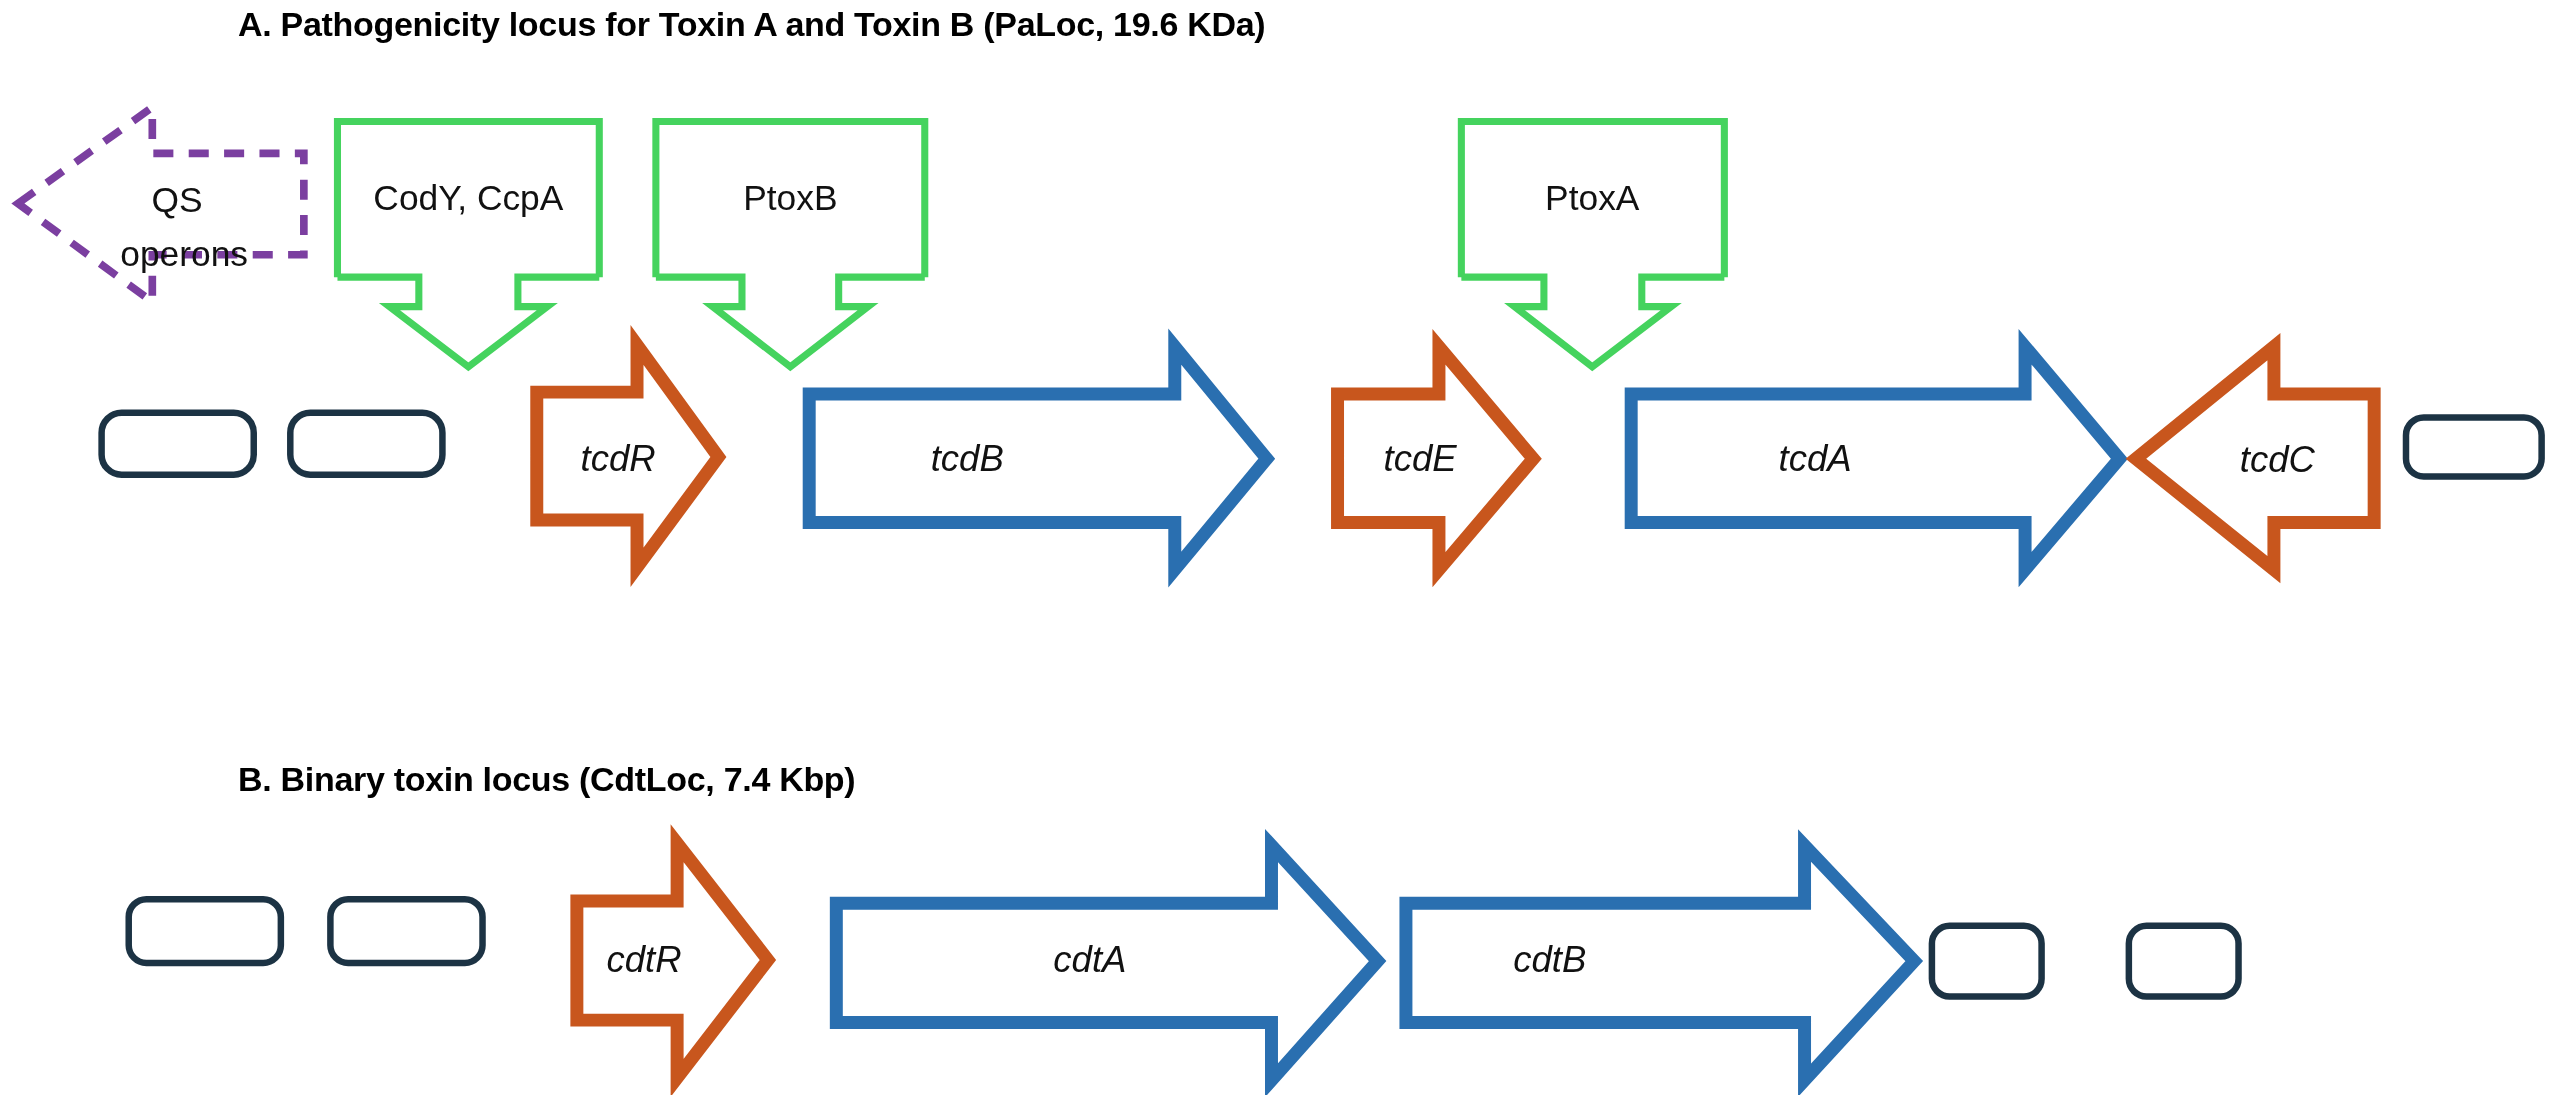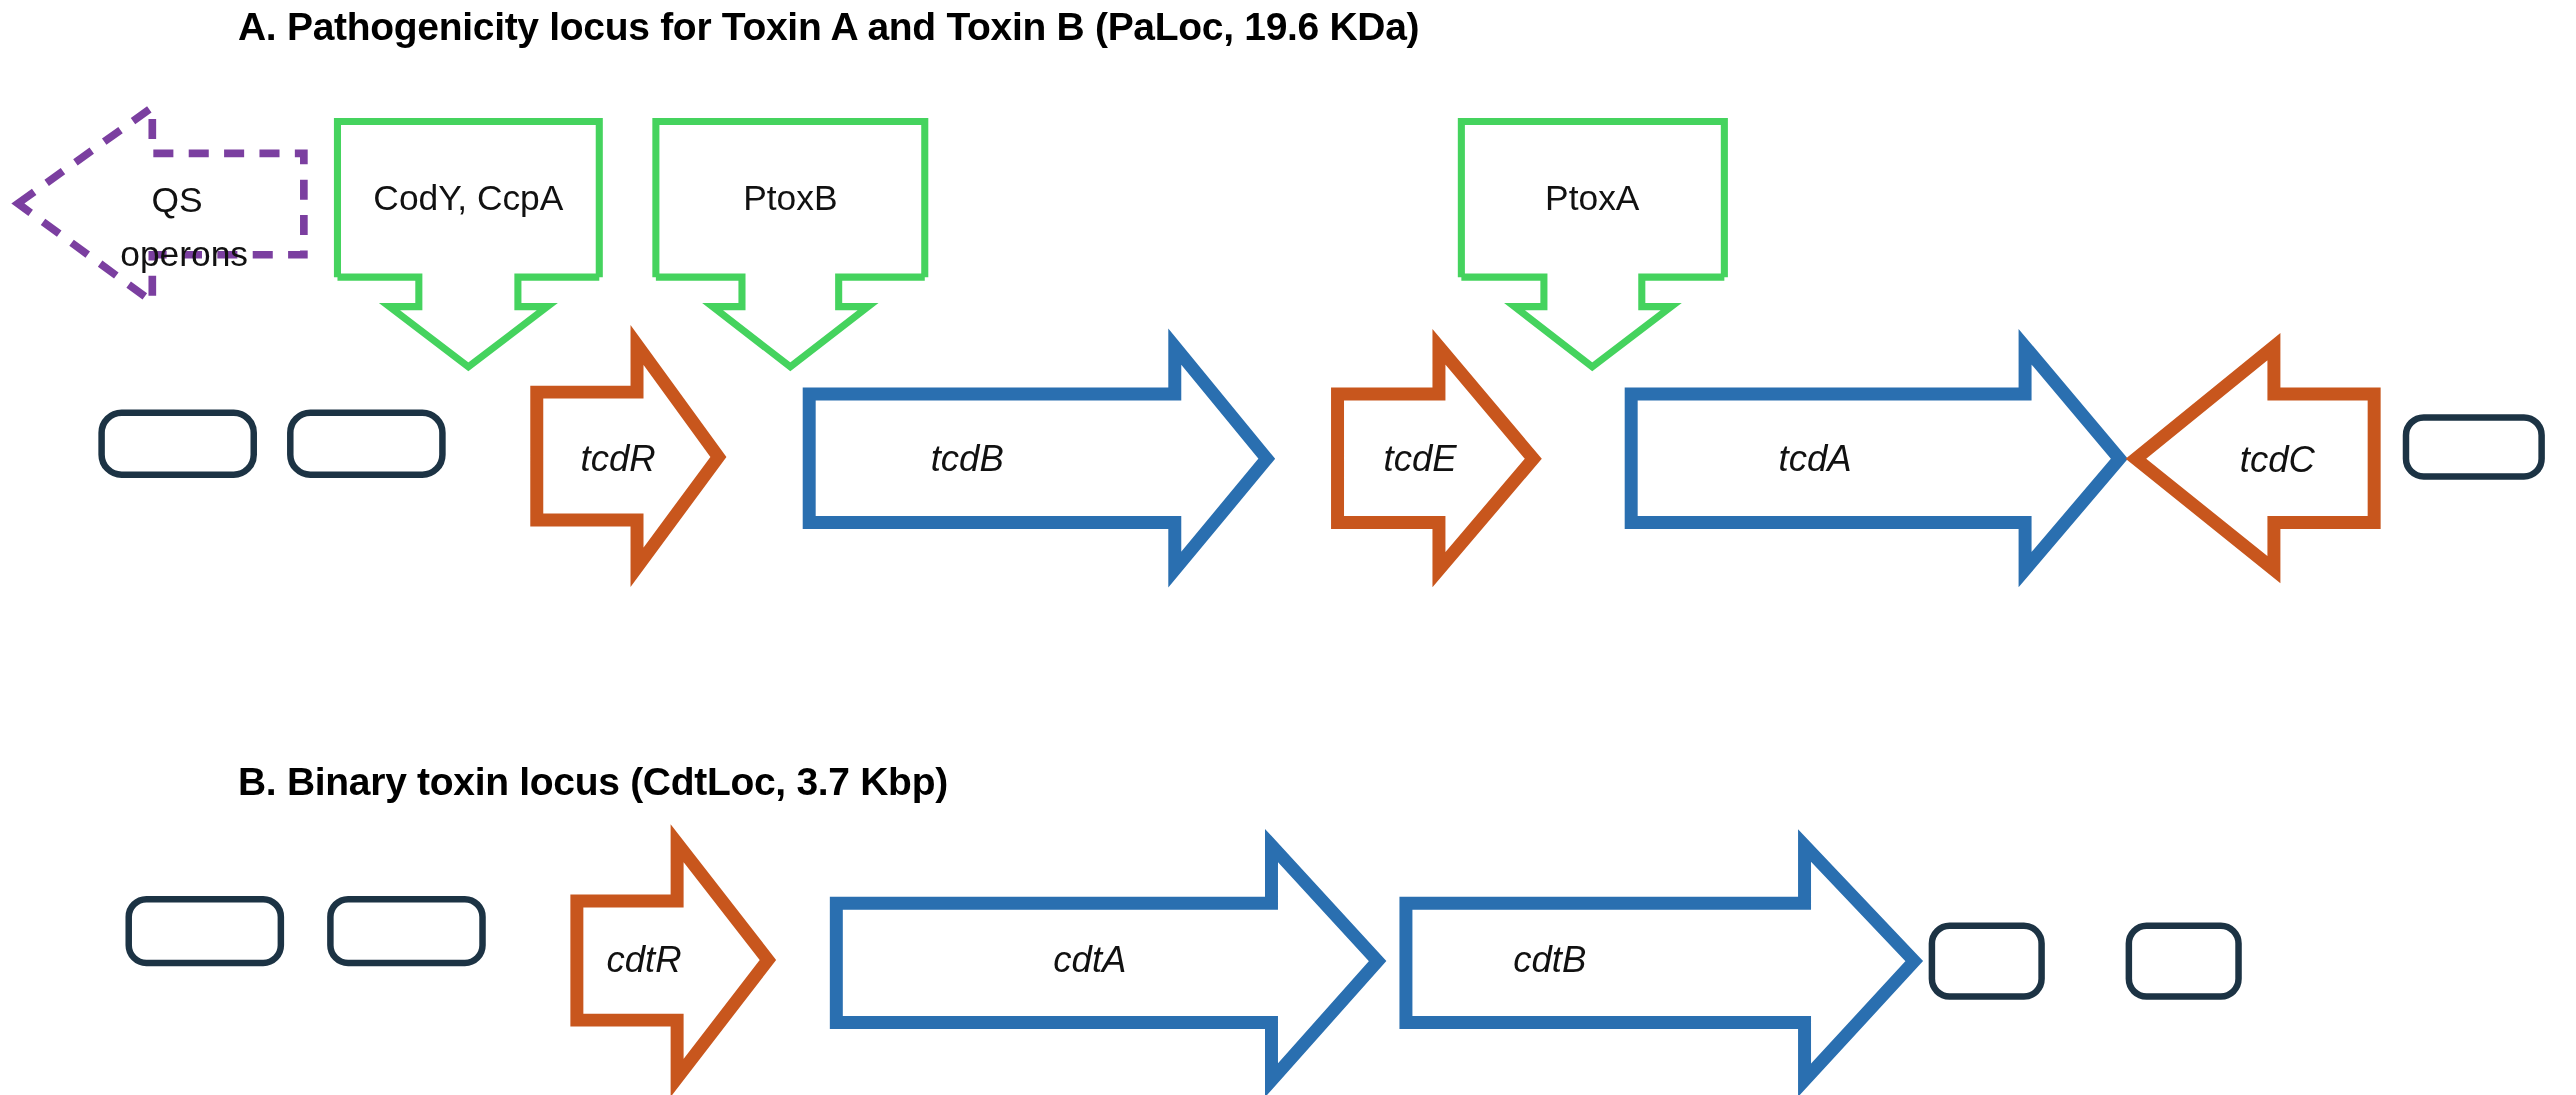--- a/index.html
+++ b/index.html
@@ -1,30 +1,30 @@
 <!DOCTYPE html>
 <html style="font-size:9.4px"><head>
 <meta charset="utf-8">
 <style>
   html,body{margin:0;padding:0;background:#ffffff;}
   body{width:2576px;height:1095px;position:relative;overflow:hidden;
        font-family:"Liberation Sans","DejaVu Sans",sans-serif;color:#000;}
-  .panel-title{position:absolute;font-weight:bold;font-size:39px;letter-spacing:-0.3px;
+  .panel-title{position:absolute;font-weight:bold;font-size:34px;letter-spacing:-0.3px;
        white-space:nowrap;color:#000;}
   .svg-layer{position:absolute;left:0;top:0;width:2576px;height:1095px;}
   .lbl{font-style:italic;font-size:62px;fill:#111;font-family:"Liberation Sans","DejaVu Sans",sans-serif;}
   .boxlbl{font-size:60px;fill:#111;font-family:"Liberation Sans","DejaVu Sans",sans-serif;}
   text{dominant-baseline:middle;text-anchor:middle;}
 </style>
 </head>
 <body>
 
 <div class="panel-title" style="left:238px;top:4.7px;">A. Pathogenicity locus for Toxin A and Toxin B (PaLoc, 19.6 KDa)</div>
 
-<div class="panel-title" style="left:238px;top:760px;">B. Binary toxin locus (CdtLoc, 3.7 Kbp)</div>
+<div class="panel-title" style="left:238px;top:760px;">B. Binary toxin locus (CdtLoc, 7.4 Kbp)</div>
 
 <svg class="svg-layer" viewBox="0 0 4368 1857" xmlns="http://www.w3.org/2000/svg">
 
   <g>
 
     <g>
       <path d="M 30 345 L 258 182 L 258 260 L 515 260 L 515 432 L 258 432 L 258 512 Z" fill="none" stroke="#7B3FA0" stroke-width="13" stroke-dasharray="34 26" stroke-linejoin="miter"></path>
       <text class="boxlbl" x="300" y="344">QS</text>
       <text class="boxlbl" x="312" y="436">operons</text>
     </g>

